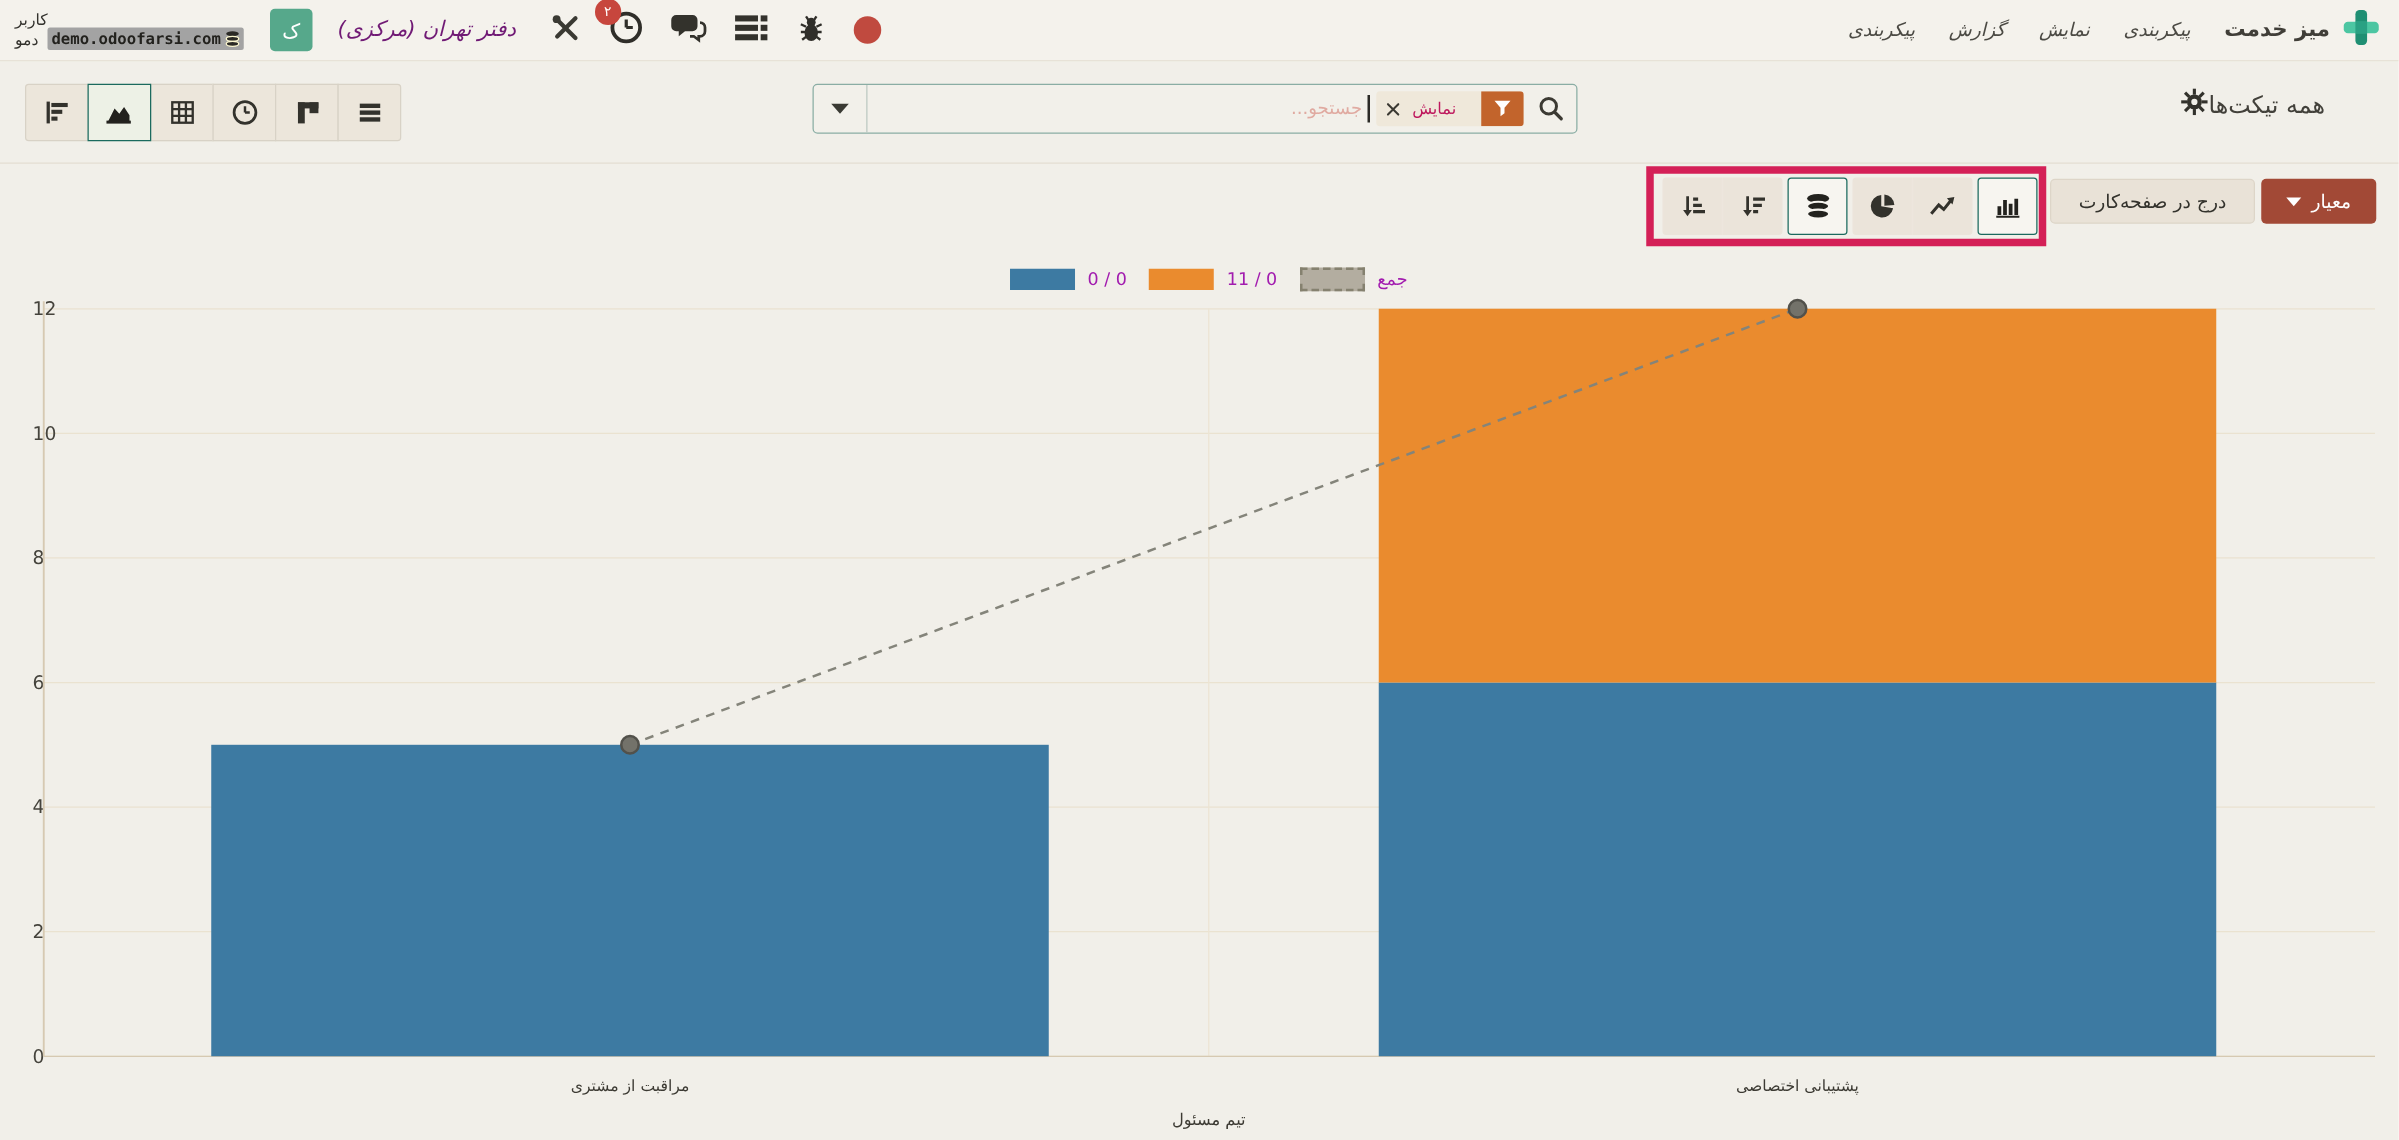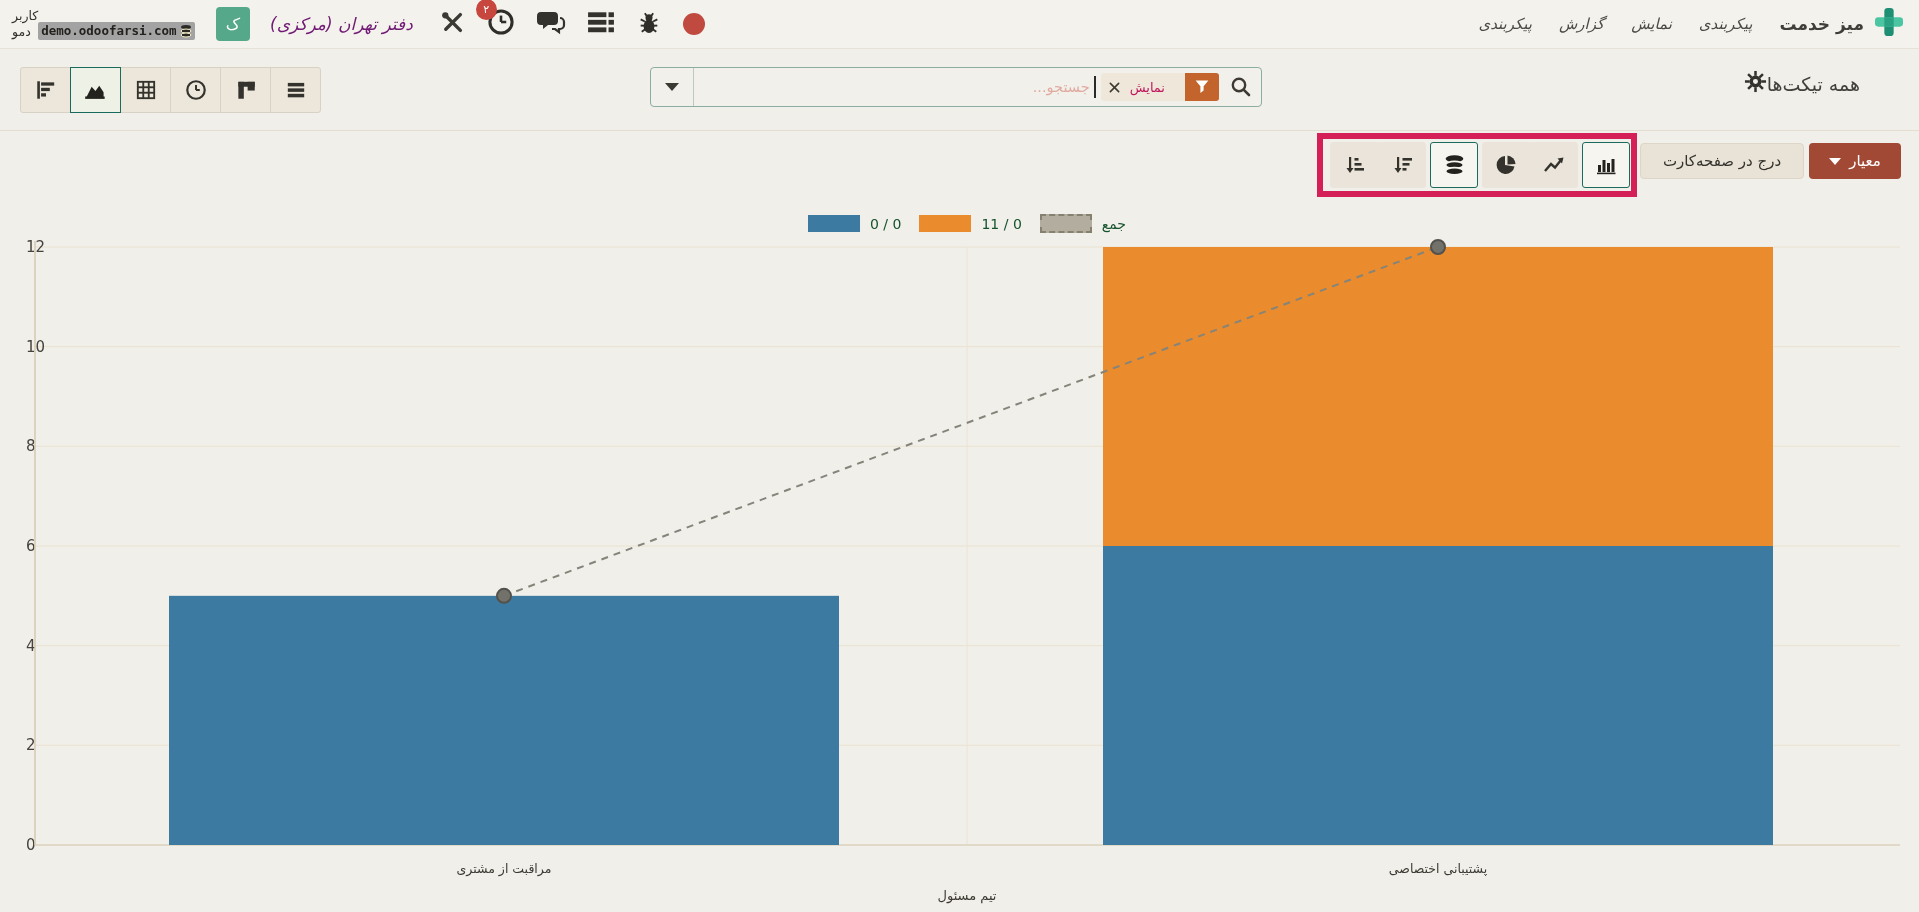--- a/index.html
+++ b/index.html
@@ -62,21 +62,21 @@
        justify-content:center;font-size:15px;cursor:pointer;box-sizing:border-box;}
   .btn-insert{left:1640px;width:164px;background:#e9e2d7;border:1px solid #ddd5c8;color:#33322c;}
   .btn-measures{left:1809px;width:92px;background:#a24936;color:#fff;gap:8px;}
   .caret-white{width:0;height:0;border-left:6px solid transparent;border-right:6px solid transparent;
                border-top:7px solid #fff;}
   
   .legend{position:absolute;top:214px;left:967px;transform:translateX(-50%);display:flex;direction:ltr;
           align-items:center;gap:10px;}
   .legend-swatch{width:52px;height:17px;display:inline-block;}
   .legend-swatch.total{width:52px;height:19px;background:#b3ada0;border:2px dashed #85816f;box-sizing:border-box;}
-  .legend-label{font-size:14px;color:#14532d;direction:ltr;unicode-bidi:isolate;margin-right:8px;}
+  .legend-label{font-size:14px;color:#a21caf;direction:ltr;unicode-bidi:isolate;margin-right:8px;}
   .legend-label.rtl{direction:rtl;margin-right:0;}
   svg.chart-svg{position:absolute;top:0;left:0;}
   svg text{font-family:"DejaVu Sans",sans-serif;}
 </style>
 </head>
 <body>
 
 <div class="page">
 
   <svg class="chart-svg" id="chart-svg" width="1919" height="912" viewBox="0 0 1919 912">

